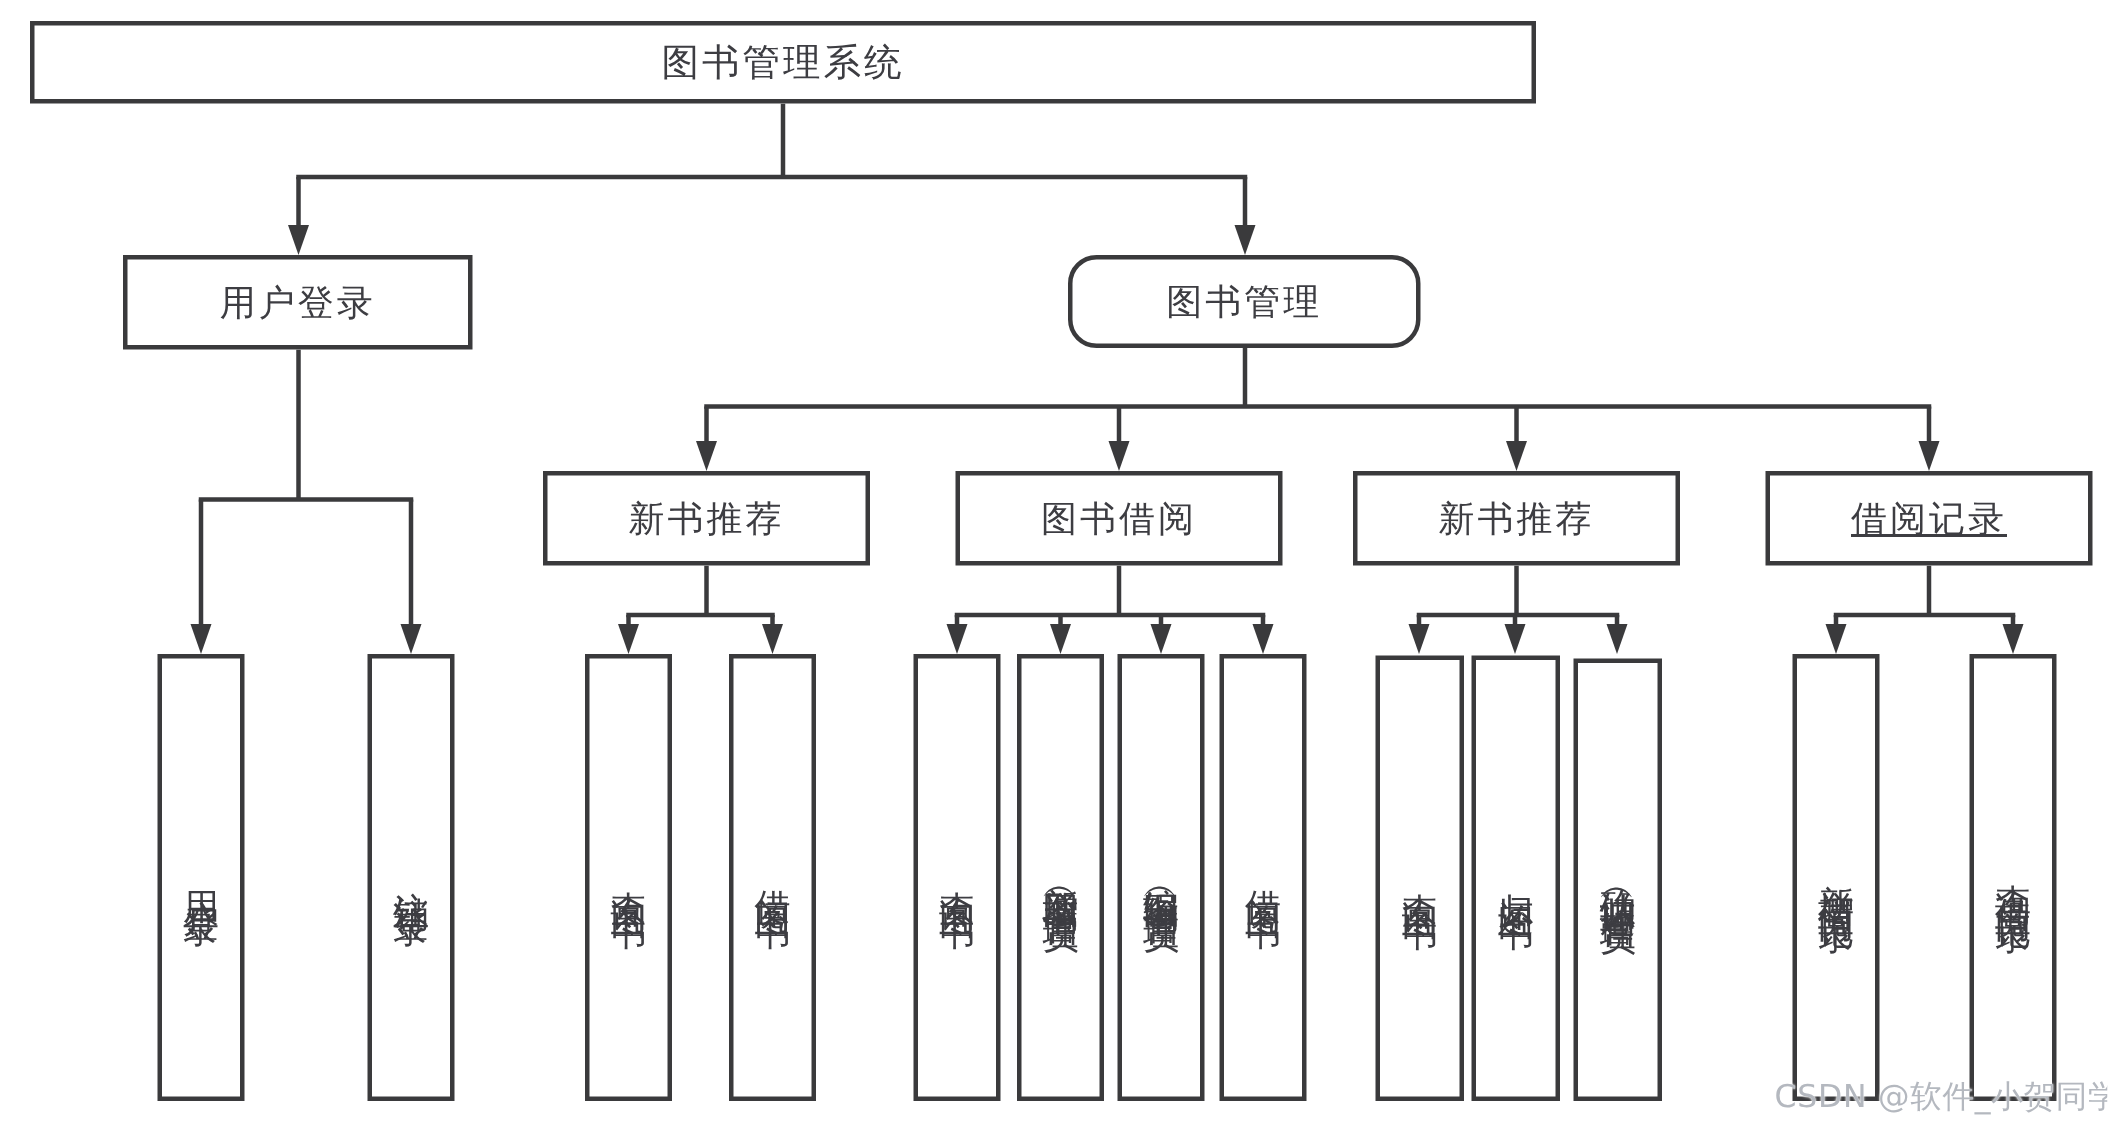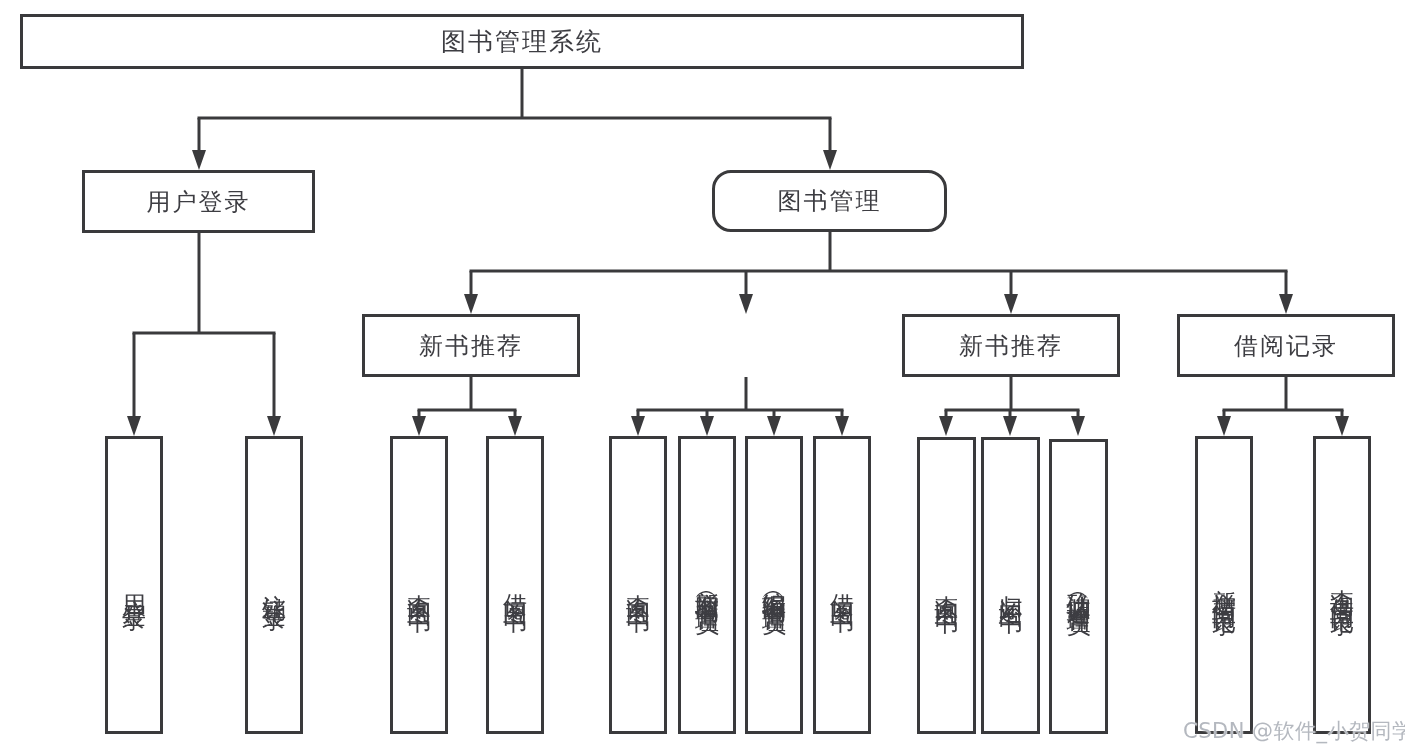--- a/index.html
+++ b/index.html
@@ -112,22 +112,23 @@
       <polygon points="1335,416 1349,416 1342,436"></polygon>
     </g>
   </svg>
 
   <div class="box root" style="left:20px;top:14px;width:1004px;height:55px;">图书管理系统</div>
 
   <div class="box" style="left:82px;top:170px;width:233px;height:63px;">用户登录</div>
   <div class="box" style="left:712px;top:170px;width:235px;height:62px;border-radius:19px;">图书管理</div>
 
   <div class="box" style="left:362px;top:314px;width:218px;height:63px;">新书推荐</div>
+  <div class="box" style="left:637px;top:314px;width:218px;height:63px;">图书借阅</div>
   <div class="box" style="left:902px;top:314px;width:218px;height:63px;">新书推荐</div>
-  <div class="box" style="left:1177px;top:314px;width:218px;height:63px;">借阅记录</div>
+  <div class="box" style="left:1177px;top:314px;width:218px;height:63px;text-decoration:underline;">借阅记录</div>
 
   <div class="vbox" style="left:105px;top:436px;width:58px;height:298px;">用户登录</div>
   <div class="vbox" style="left:245px;top:436px;width:58px;height:298px;">注销登录</div>
 
   <div class="vbox" style="left:390px;top:436px;width:58px;height:298px;">查询图书</div>
   <div class="vbox" style="left:486px;top:436px;width:58px;height:298px;">借阅图书</div>
 
   <div class="vbox" style="left:609px;top:436px;width:58px;height:298px;">查询图书</div>
   <div class="vbox" style="left:678px;top:436px;width:58px;height:298px;letter-spacing:3px;">新增图书（管理员）</div>
   <div class="vbox" style="left:745px;top:436px;width:58px;height:298px;letter-spacing:3px;">编辑图书（管理员）</div>

